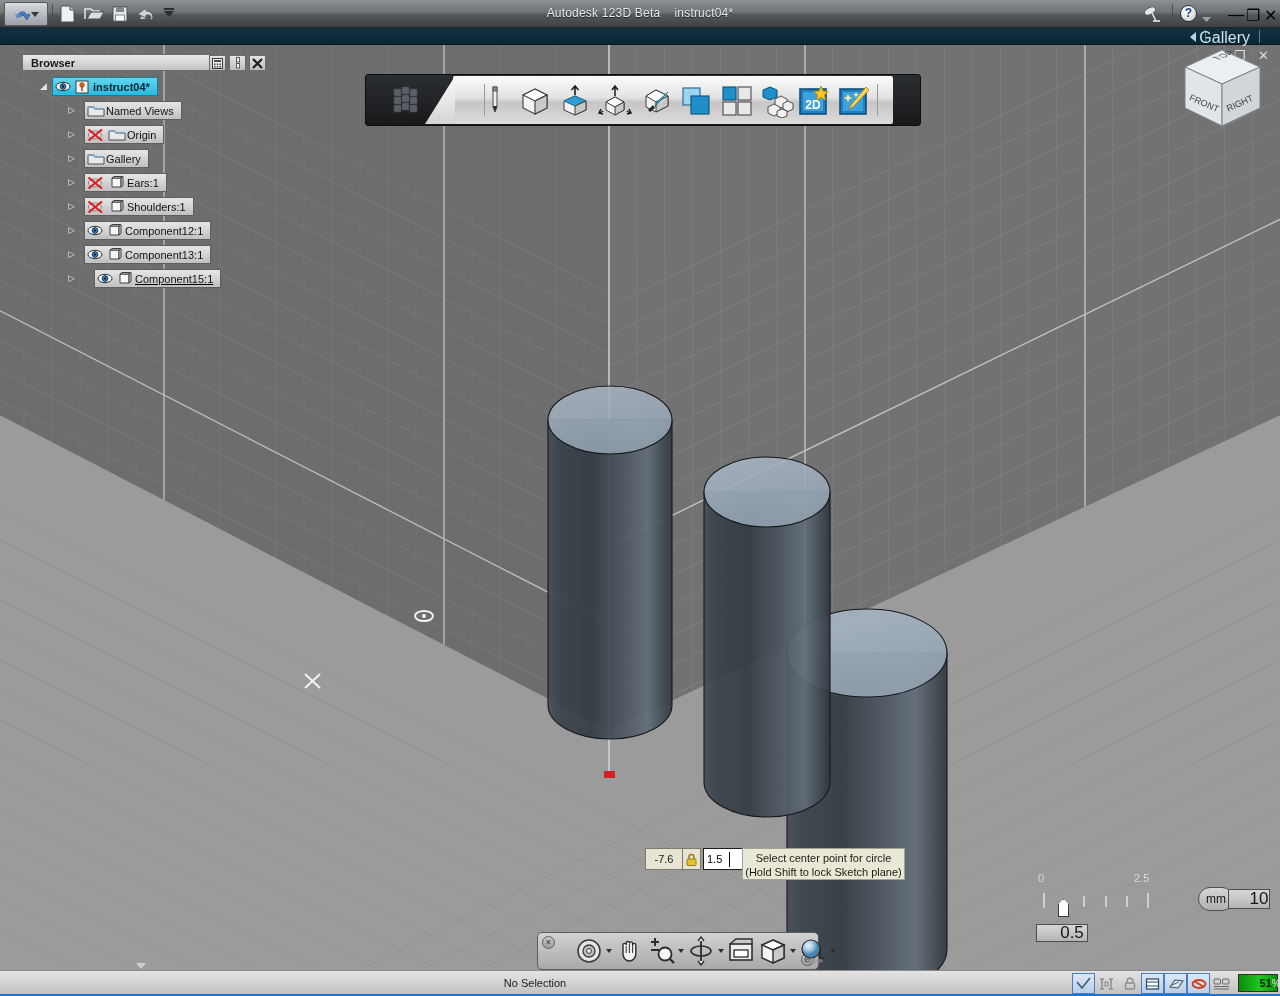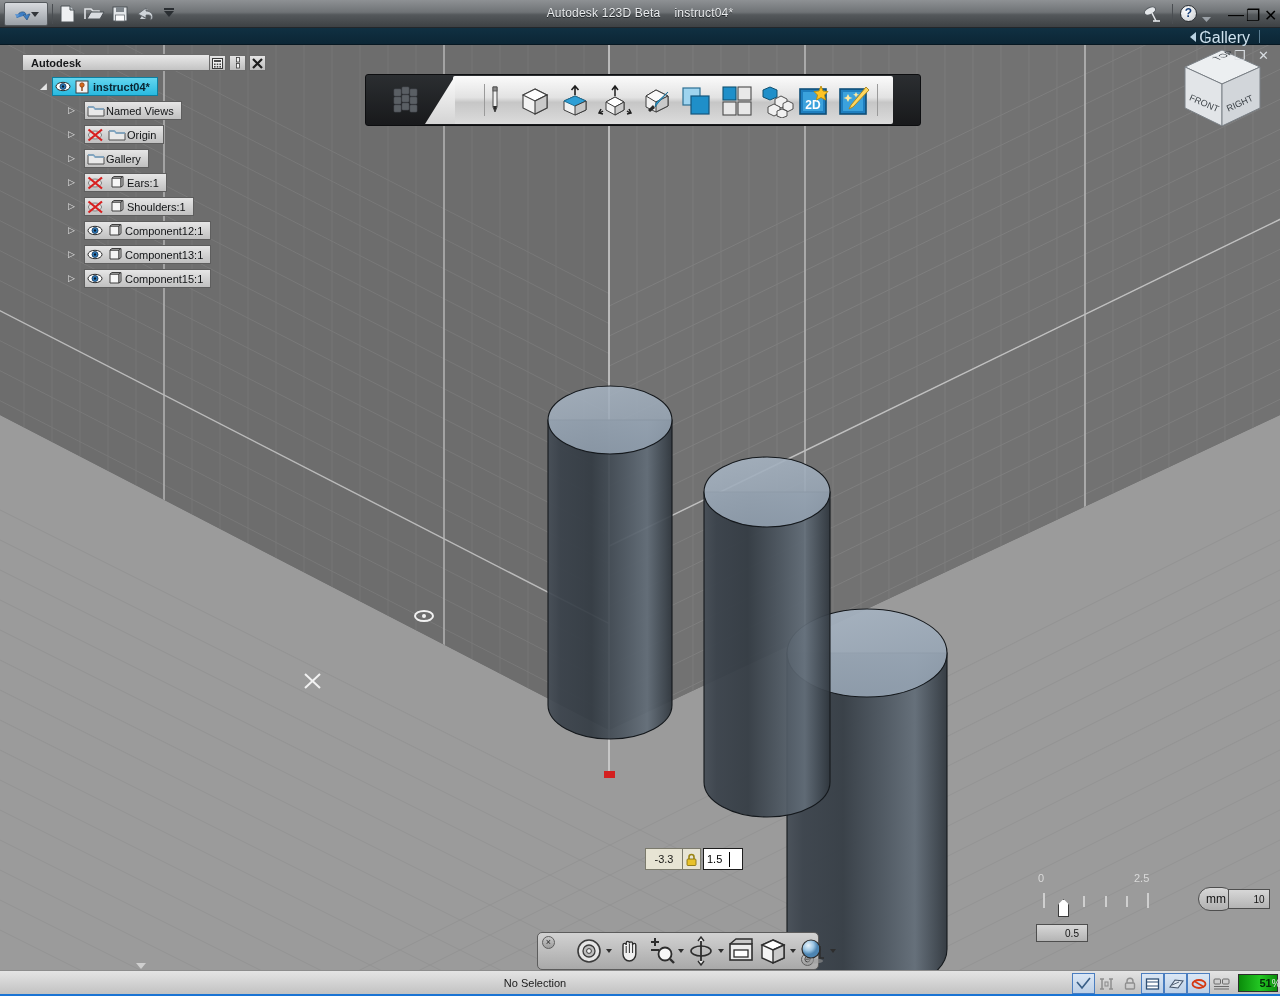--- a/index.html
+++ b/index.html
@@ -158,21 +158,21 @@
   }
   .sw-lbl { position:absolute; font-size:11px; color:#d9d9d9; }
   .sw-tick { position:absolute; width:2px; background:#cfcfcf; }
   .sw-handle {
     position:absolute; left:1058px; top:899px; width:11px;height:18px;
     background:#fff; border:1px solid #3a3a3a;
     clip-path:polygon(50% 0,100% 30%,100% 100%,0 100%,0 30%);
   }
   .sw-box {
     position:absolute; background:linear-gradient(to bottom,#d7d7d7,#b4b4b4);
-    border:1px solid #4e4e4e; font-size:10px; color:#141414;
+    border:1px solid #4e4e4e; font-size:17px; color:#141414;
     display:flex;align-items:center;justify-content:center; cursor:pointer;padding-left:20px;
   }
   .sw-pill {
     position:absolute; background:linear-gradient(to bottom,#d7d7d7,#b0b0b0);
     border:1px solid #4e4e4e; border-radius:12px; font-size:12px; color:#141414;
     display:flex;align-items:center;justify-content:center; cursor:pointer;
   }
 
   
   .navbar {
@@ -531,21 +531,21 @@
   </div>
 
   <div class="docwin-btns">
     <span style="left:0px;">—</span>
     <span style="left:22px;">❐</span>
     <span style="left:46px;">✕</span>
   </div>
 
   <div class="browser">
     <div class="browser-head">
-      <span class="bt">Autodesk</span>
+      <span class="bt">Browser</span>
       <div class="bh-btns">
         <div class="bh-btn">
           <svg width="11" height="11" viewBox="0 0 11 11">
             <rect x="0.5" y="0.5" width="10" height="10" fill="#f2f2f2" stroke="#3b3b3b"></rect>
             <rect x="2" y="2" width="7" height="2" fill="#4a4a4a"></rect>
             <rect x="2" y="5.5" width="1.6" height="1.6" fill="#4a4a4a"></rect>
             <rect x="4.7" y="5.5" width="1.6" height="1.6" fill="#4a4a4a"></rect>
             <rect x="7.4" y="5.5" width="1.6" height="1.6" fill="#4a4a4a"></rect>
             <rect x="2" y="8" width="1.6" height="1.6" fill="#4a4a4a"></rect>
             <rect x="4.7" y="8" width="1.6" height="1.6" fill="#4a4a4a"></rect>
@@ -673,21 +673,21 @@
             <span class="ico"><svg width="16" height="14" viewBox="0 0 16 14">
       <polygon points="4,2 13,2 13,11 4,11" fill="#f6f6f6" stroke="#3f3f3f" stroke-width="1"></polygon>
       <polygon points="4,2 6,0.5 15,0.5 13,2" fill="#e0e0e0" stroke="#3f3f3f" stroke-width="1"></polygon>
       <polygon points="13,2 15,0.5 15,9.5 13,11" fill="#d0d0d0" stroke="#3f3f3f" stroke-width="1"></polygon>
               </svg></span>
             <span class="tlabel">Component13:1</span>
           </div>
         </div>
         <div class="tnode">
           <span class="twist" style="left: 46px;">▷</span>
-          <div class="tpill" style="left: 62px;">
+          <div class="tpill" style="left: 72px; text-decoration: underline;">
             <span class="ico"><svg width="16" height="13" viewBox="0 0 16 13">
       <ellipse cx="8" cy="6.5" rx="7" ry="4.2" fill="#ffffff" stroke="#2b2b2b" stroke-width="1"></ellipse>
       <circle cx="8" cy="6.5" r="3" fill="#2f7fc4" stroke="#16324d" stroke-width="0.8"></circle>
       <circle cx="8" cy="6.5" r="1.2" fill="#0d1b28"></circle>
               </svg></span>
             <span class="ico"><svg width="16" height="14" viewBox="0 0 16 14">
       <polygon points="4,2 13,2 13,11 4,11" fill="#f6f6f6" stroke="#3f3f3f" stroke-width="1"></polygon>
       <polygon points="4,2 6,0.5 15,0.5 13,2" fill="#e0e0e0" stroke="#3f3f3f" stroke-width="1"></polygon>
       <polygon points="13,2 15,0.5 15,9.5 13,11" fill="#d0d0d0" stroke="#3f3f3f" stroke-width="1"></polygon>
               </svg></span>
@@ -823,33 +823,37 @@
       <polygon points="48,10 86,27 48,44 11,27" fill="#eceff1" stroke="#7a8086" stroke-width="1"></polygon>
       <polygon points="11,27 48,44 48,86 11,68" fill="#e2e5e8" stroke="#7a8086" stroke-width="1"></polygon>
       <polygon points="48,44 86,27 86,68 48,86" fill="#d2d6da" stroke="#7a8086" stroke-width="1"></polygon>
       <text x="48" y="31" font-size="9" fill="#3b4146" text-anchor="middle" transform="matrix(0.94,-0.42,0.94,0.42,-22,24)" font-family="'Liberation Sans',sans-serif">TOP</text>
       <text x="29" y="66" font-size="9" fill="#3b4146" text-anchor="middle" transform="rotate(24 29 66)" font-family="'Liberation Sans',sans-serif">FRONT</text>
       <text x="67" y="66" font-size="9" fill="#3b4146" text-anchor="middle" transform="rotate(-24 67 66)" font-family="'Liberation Sans',sans-serif">RIGHT</text>
     </svg>
   </div>
 
   <div class="inputrow">
-    <div class="inp-val">-3.3</div>
+    <div class="inp-val">-7.6</div>
     <div class="inp-lock">
       <svg width="11" height="13" viewBox="0 0 11 13">
         <path d="M3 6 V4 a2.5 2.5 0 0 1 5 0 V6" fill="none" stroke="#9a8414" stroke-width="1.6"></path>
         <rect x="1" y="6" width="9" height="6.5" rx="1" fill="#e8c22a" stroke="#8a7410" stroke-width="0.9"></rect>
       </svg>
     </div>
     <div class="inp-active">
       <span>1.5</span>
       <span class="caret"></span>
     </div>
   </div>
 
+  <div class="tooltip">
+    <div>Select center point for circle</div>
+    <div>(Hold Shift to lock Sketch plane)</div>
+  </div>
 
   <div>
     <span class="sw-lbl" style="left:1038px; top:872px;">0</span>
     <span class="sw-lbl" style="left:1134px; top:872px;">2.5</span>
 
     <span class="sw-tick" style="left:1043px; top:893px; height:15px;"></span>
     <span class="sw-tick" style="left:1083px; top:896px; height:11px;"></span>
     <span class="sw-tick" style="left:1105px; top:896px; height:11px;"></span>
     <span class="sw-tick" style="left:1126px; top:896px; height:11px;"></span>
     <span class="sw-tick" style="left:1147px; top:893px; height:15px;"></span>

